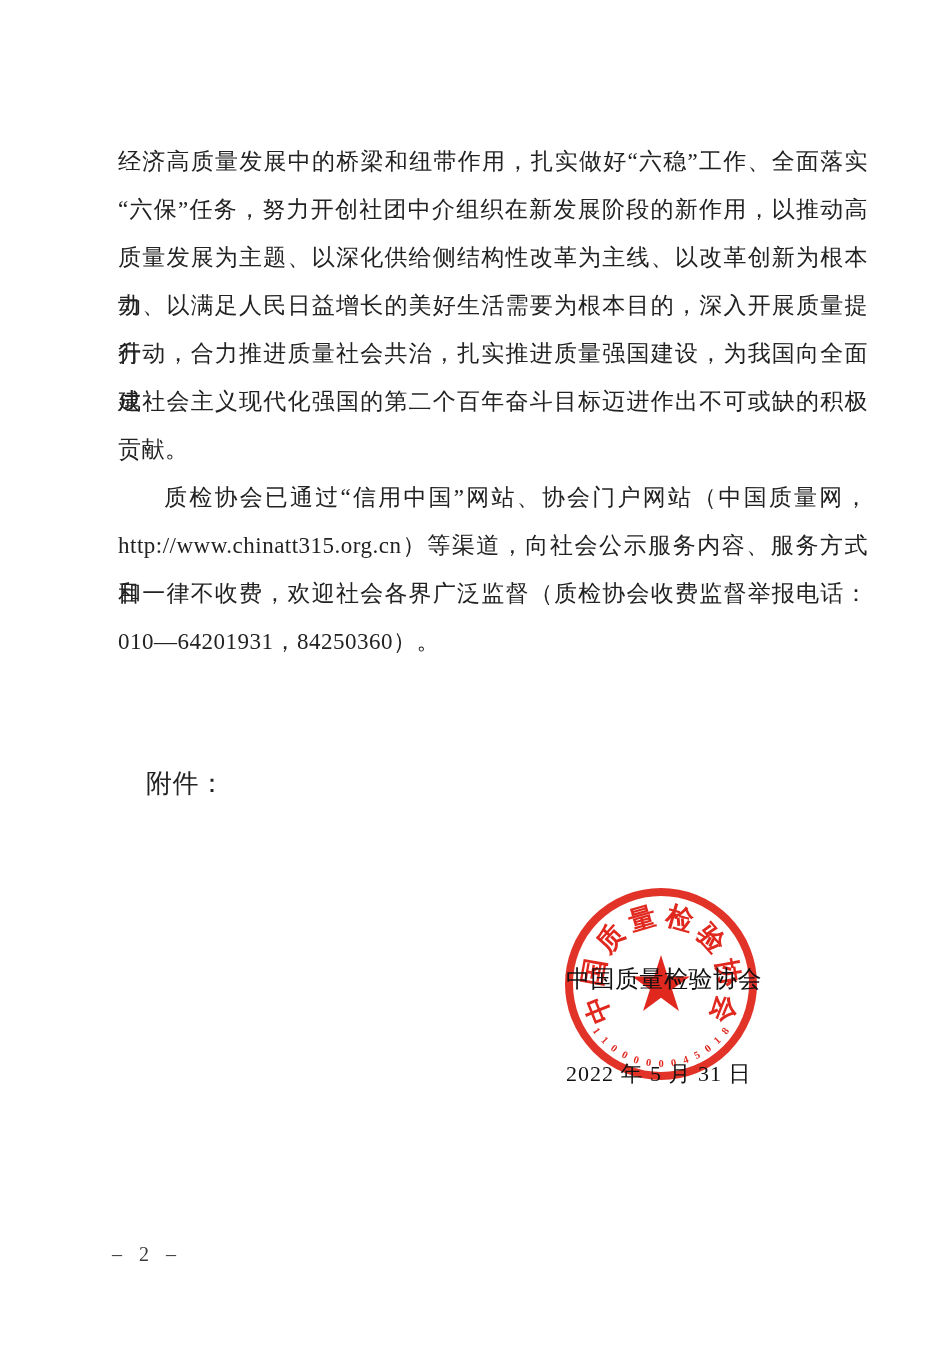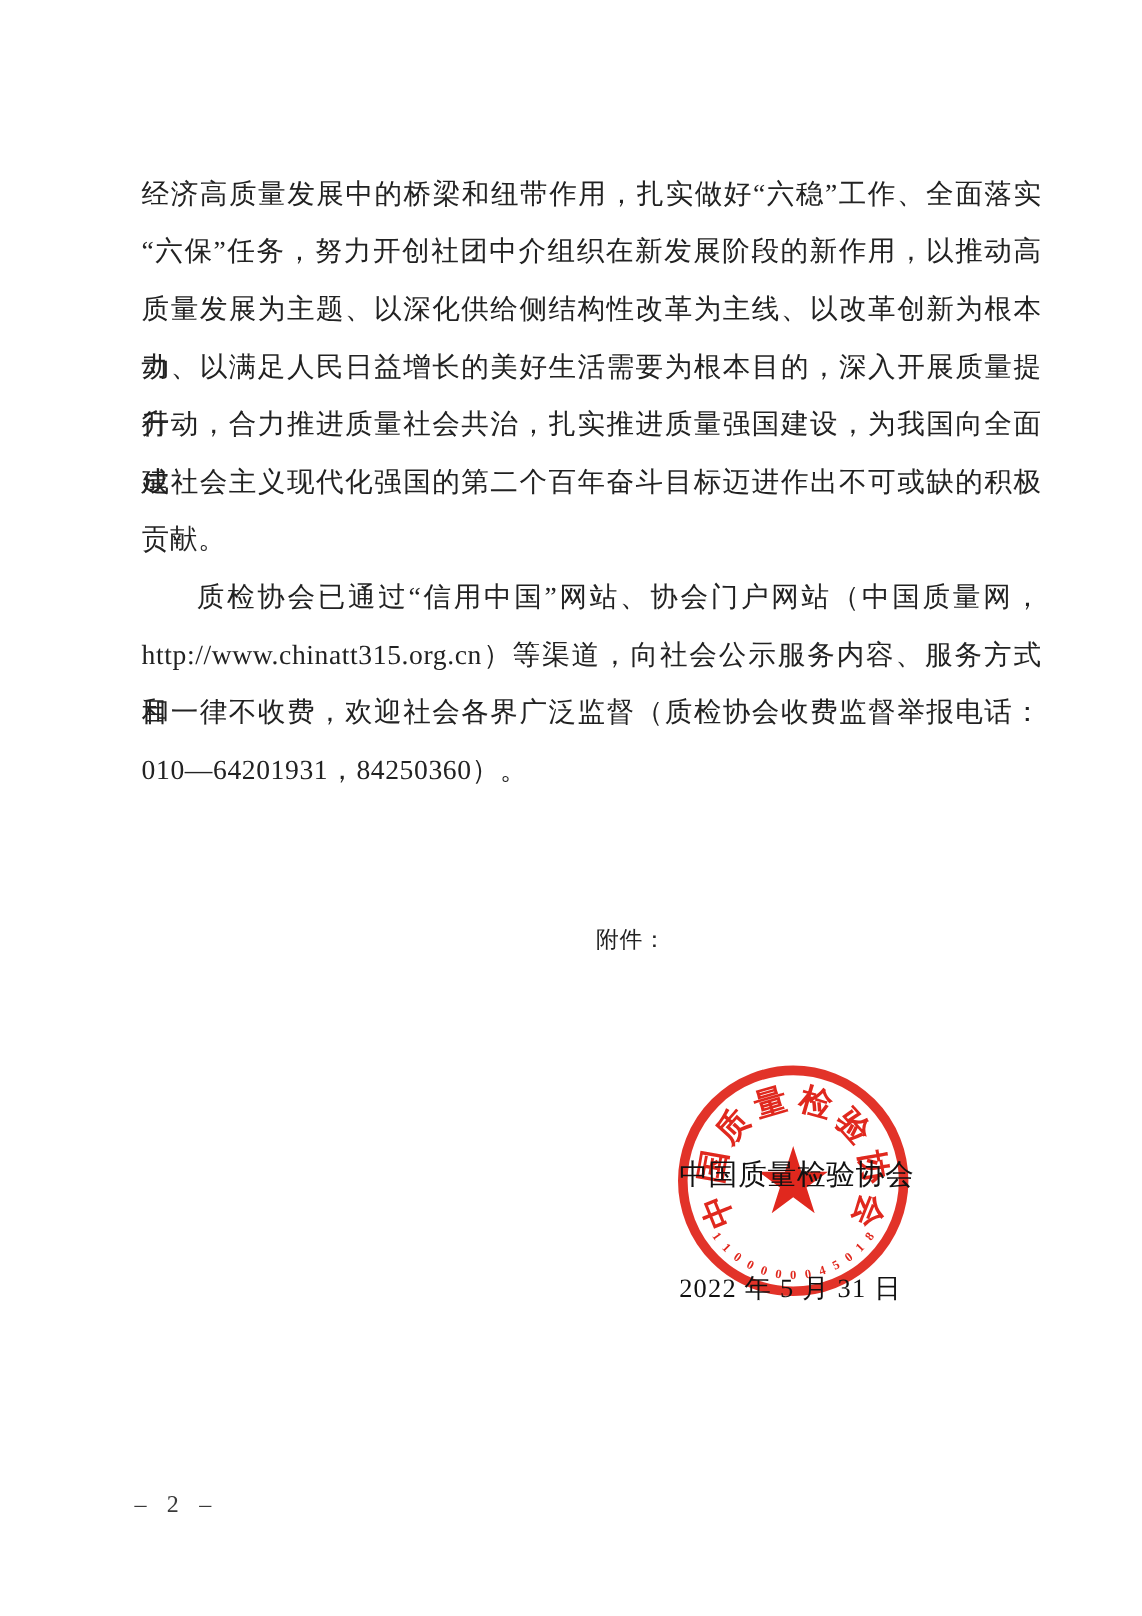--- a/index.html
+++ b/index.html
@@ -34,23 +34,22 @@
     text-align-last:justify;
   }
   .line.last{text-align:left;text-align-last:left;}
   .line.indent{text-indent:2em;}
 
   
   .attachment{
     position:absolute;
     left:146px;top:742px;width:760px;
     display:flex;align-items:flex-start;
-    font-size:19px;line-height:50px;
+    font-size:26px;line-height:50px;
     letter-spacing:0.5px;
-    justify-content:center;
   }
   .att-label{white-space:nowrap;}
   .att-lines{display:block;}
 
   
   .seal{
     position:absolute;
     left:565px;top:871px;
     width:192px;height:192px;
     z-index:2;

